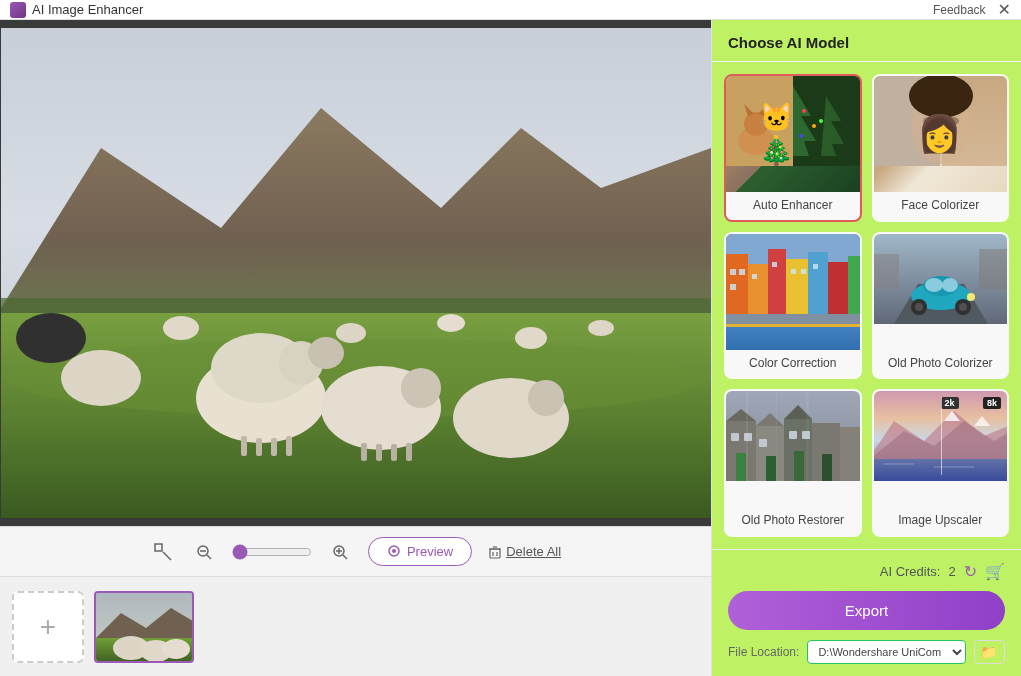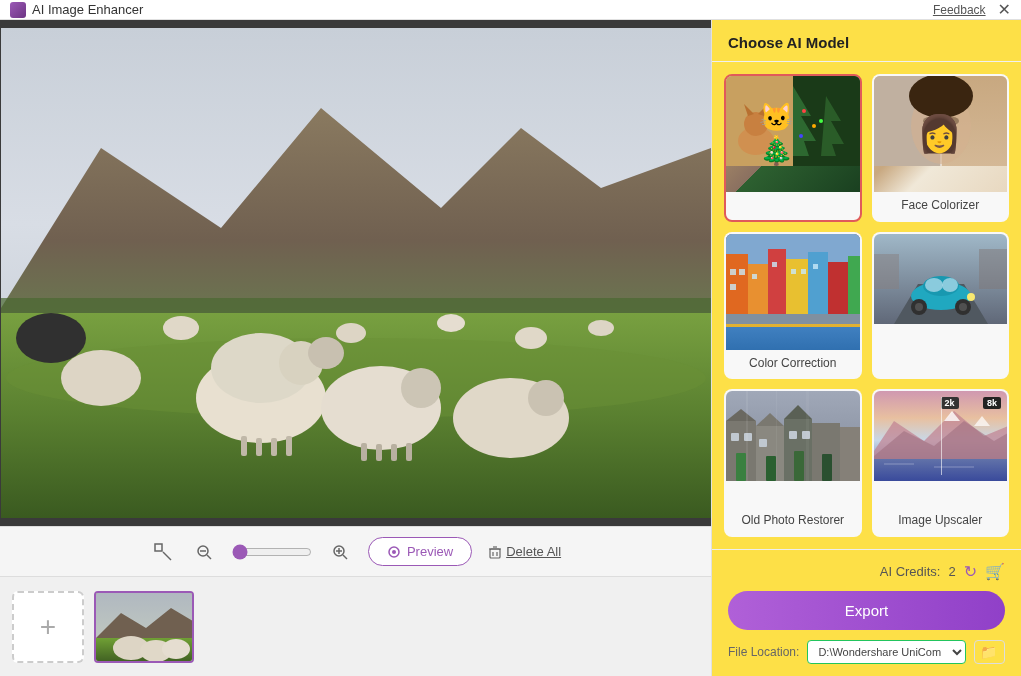--- a/index.html
+++ b/index.html
@@ -32,21 +32,20 @@
       color: #333;
     }
     #titlebar-right {
       display: flex;
       align-items: center;
       gap: 12px;
     }
     .titlebar-feedback {
       font-size: 12px;
       color: #555;
-      text-decoration: underline;
       cursor: pointer;
     }
     .titlebar-close {
       font-size: 16px;
       color: #555;
       cursor: pointer;
       line-height: 1;
     }
 
     
@@ -140,21 +139,21 @@
 
     .preview-btn {
       background: white;
       border: 1.5px solid #9b59b6;
       color: #9b59b6;
       border-radius: 20px;
       padding: 6px 18px;
       font-size: 13px;
       cursor: pointer;
       display: flex;
-      align-items: flex-end;
+      align-items: flex-start;
       gap: 6px;
     }
 
     .delete-all-btn {
       background: none;
       border: none;
       color: #555;
       font-size: 13px;
       cursor: pointer;
       display: flex;
@@ -200,21 +199,21 @@
 
     .thumbnail-img {
       width: 100%;
       height: 100%;
       background: linear-gradient(180deg, #8faa60 0%, #5a7a35 40%, #a0a080 70%, #909090 100%);
     }
 
     
     #right-panel {
       width: 310px;
-      background: #fde047;
+      background: #bef264;
       border-left: 1px solid #e0e0e0;
       display: flex;
       flex-direction: column;
       flex-shrink: 0;
     }
 
     #panel-header {
       padding: 14px 16px 10px;
       font-size: 15px;
       font-weight: 600;
@@ -557,20 +556,21 @@
             <circle cx="75" cy="60" r="2" fill="#4444ff"></circle>
             <circle cx="95" cy="45" r="2" fill="#44ff44"></circle>
 
             <ellipse cx="30" cy="65" rx="18" ry="14" fill="#d09050"></ellipse>
             <circle cx="30" cy="48" r="12" fill="#c88040"></circle>
 
             <polygon points="22,40 18,28 28,38" fill="#b87030"></polygon>
             <polygon points="38,40 42,28 32,38" fill="#b87030"></polygon>
           </svg>
         </div>
+        <div class="model-label">Auto Enhancer</div>
       </div>
 
       <div class="model-card">
         <div class="model-thumb thumb-face">
           <svg width="134" height="90" viewBox="0 0 134 90" xmlns="http://www.w3.org/2000/svg">
             <defs>
               <linearGradient id="faceGrad" x1="0" y1="0" x2="0" y2="1">
                 <stop offset="0%" stop-color="#c8a880"></stop>
                 <stop offset="100%" stop-color="#d4b896"></stop>
               </linearGradient>
@@ -651,20 +651,21 @@
 
             <ellipse cx="60" cy="51" rx="9" ry="7" fill="#a8d8e8" opacity="0.8"></ellipse>
             <ellipse cx="76" cy="51" rx="8" ry="7" fill="#a8d8e8" opacity="0.8"></ellipse>
 
             <circle cx="97" cy="63" r="4" fill="#f8e870"></circle>
 
             <rect x="0" y="20" width="25" height="35" fill="#888080" opacity="0.5"></rect>
             <rect x="105" y="15" width="29" height="40" fill="#807878" opacity="0.5"></rect>
           </svg>
         </div>
+        <div class="model-label">Old Photo Colorizer</div>
       </div>
 
       <div class="model-card">
         <div class="model-thumb">
           <svg width="134" height="90" viewBox="0 0 134 90" xmlns="http://www.w3.org/2000/svg">
             <defs>
               <linearGradient id="greyBg" x1="0" y1="0" x2="0" y2="1">
                 <stop offset="0%" stop-color="#a0a8b8"></stop>
                 <stop offset="100%" stop-color="#808898"></stop>
               </linearGradient>

